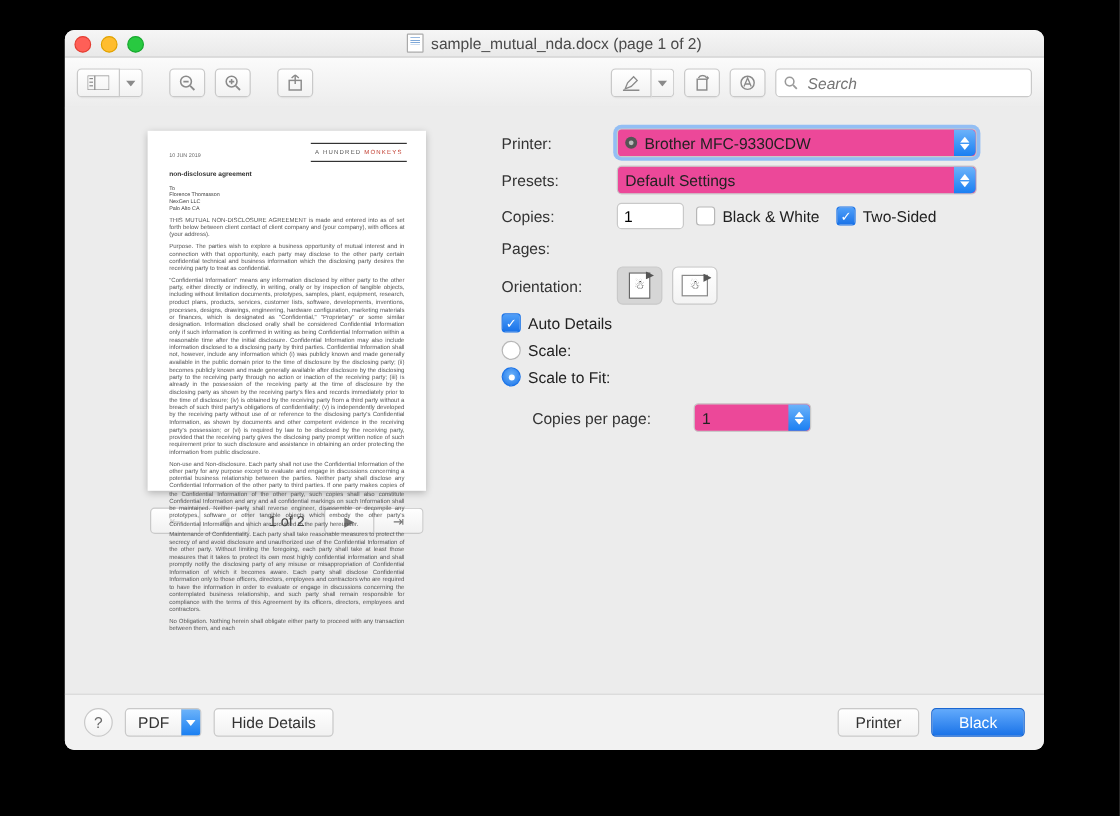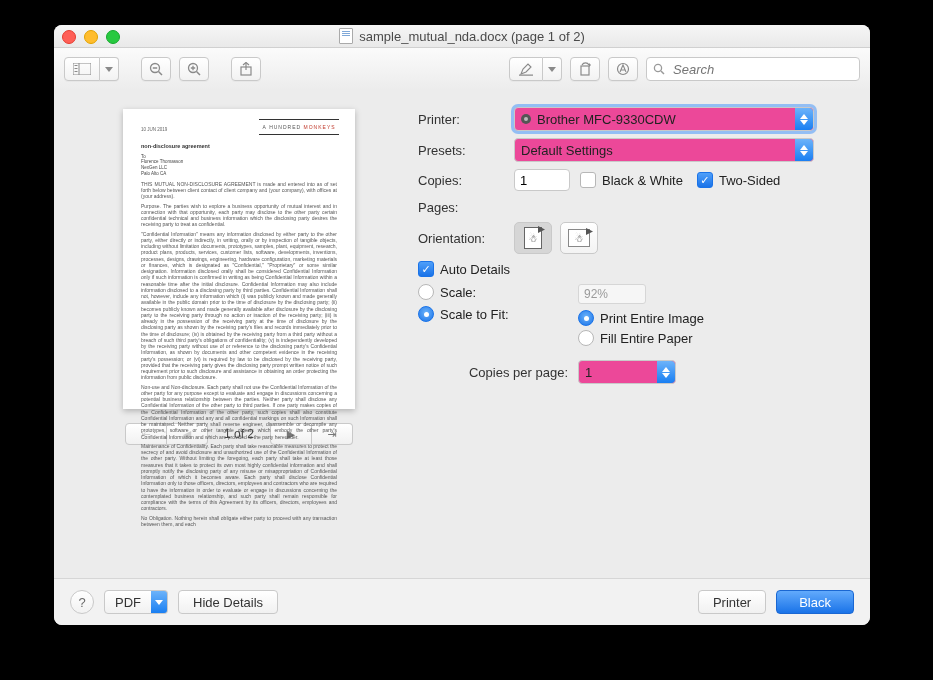--- a/index.html
+++ b/index.html
@@ -288,37 +288,24 @@
           <label class="radio">
             <span class="rdot"></span>
             <span>Scale:</span>
           </label>
           <div style="height:6px"></div>
           <label class="radio">
             <span class="rdot sel"></span>
             <span>Scale to Fit:</span>
           </label>
         </div>
-        <div class="c2">
-          <div class="field-ro">92%</div>
-          <div style="height:6px"></div>
-          <label class="radio">
-            <span class="rdot sel"></span>
-            <span>Print Entire Image</span>
-          </label>
-          <div style="height:4px"></div>
-          <label class="radio">
-            <span class="rdot"></span>
-            <span>Fill Entire Paper</span>
-          </label>
-        </div>
       </div>
 
       <div class="row" style="margin-top:14px">
-        <div class="lbl" style="flex:0 0 150px;text-align:right">Copies per page:</div>
+        <div class="lbl" style="flex:0 0 150px;text-align:center">Copies per page:</div>
         <div class="select mac tiny">
           <span>1</span>
           <span class="caps">
             <svg width="8" height="5">
                   <polygon points="4,0 8,5 0,5" fill="#fff"></polygon>
                 </svg>
             <svg width="8" height="5">
                   <polygon points="0,0 8,0 4,5" fill="#fff"></polygon>
                 </svg>
           </span>

